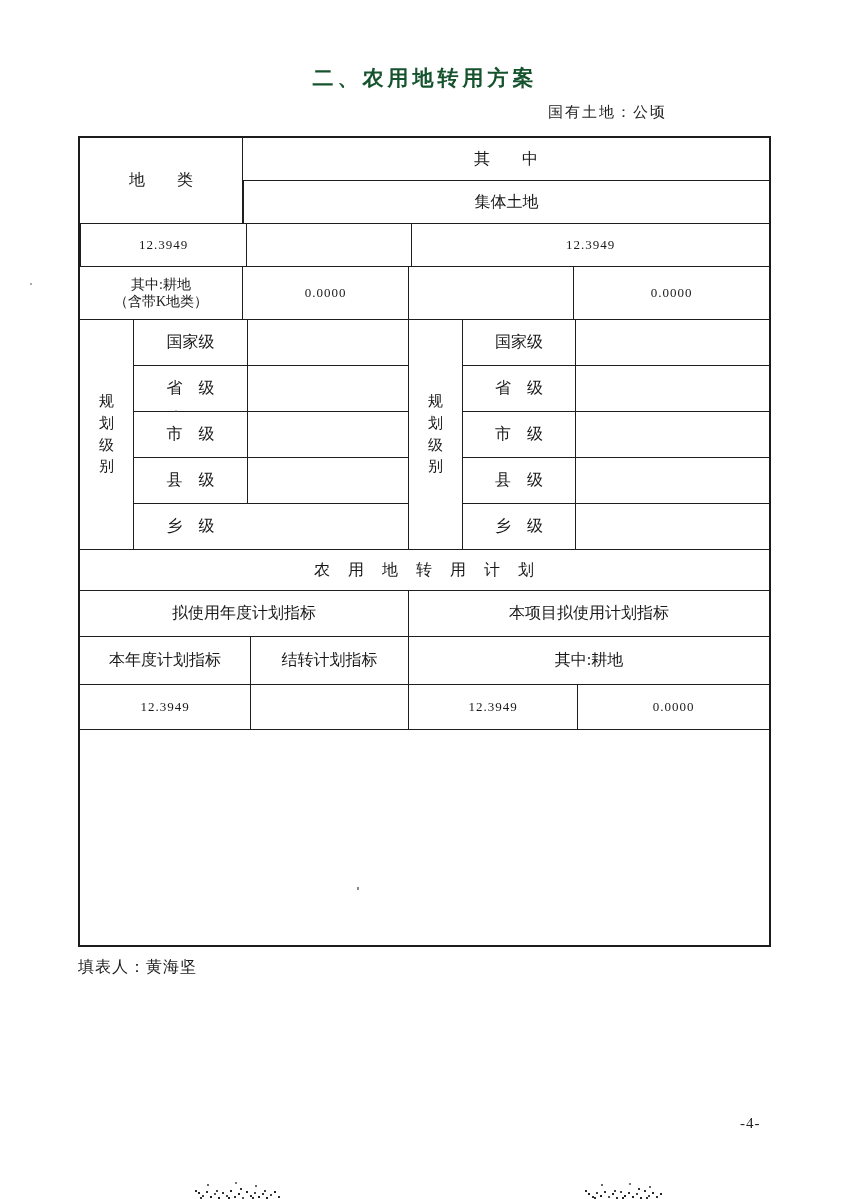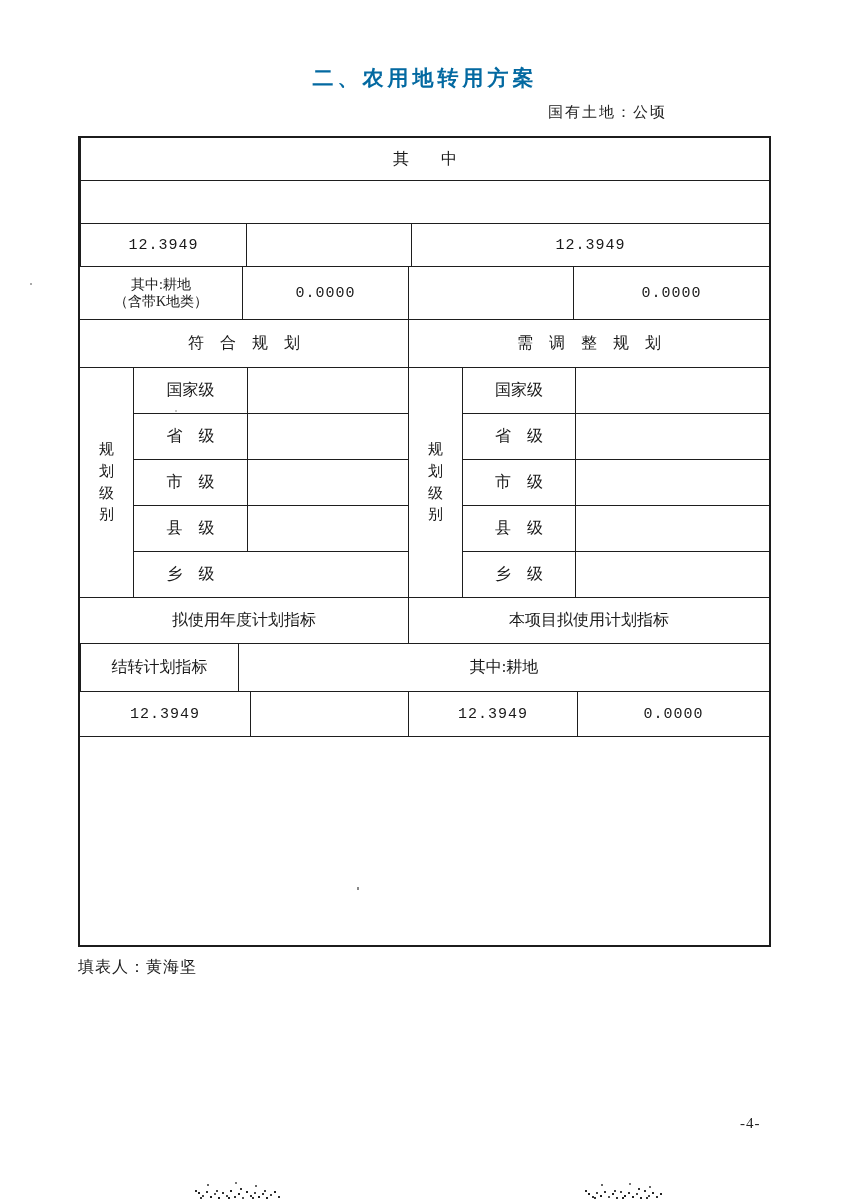--- a/index.html
+++ b/index.html
@@ -3,42 +3,42 @@
 <meta charset="utf-8">
 <style>
   html,body{margin:0;padding:0;}
   body{
     width:850px;height:1199px;position:relative;background:#ffffff;
     font-family:"Liberation Serif","DejaVu Serif",serif;color:#1b1b1b;
     overflow:hidden;
   }
   .title{
     position:absolute;left:0;top:64px;width:850px;text-align:center;
-    font-size:21px;font-weight:600;letter-spacing:4px;color:#0369a1;
+    font-size:21px;font-weight:600;letter-spacing:4px;color:#14532d;
   }
   .unit{
     position:absolute;left:548px;top:103px;width:200px;
     font-size:15px;letter-spacing:2px;color:#222;
   }
   .sheet{
     position:absolute;left:78px;top:136px;width:693px;height:811px;
     border:2px solid #1c1c1c;box-sizing:border-box;background:#fff;
     display:flex;flex-direction:column;
   }
   .band{display:flex;border-top:1px solid #1e1e1e;box-sizing:border-box;flex:0 0 auto;}
   .band.nt{border-top:none;}
   .c{
     border-left:1px solid #1e1e1e;box-sizing:border-box;
     display:flex;align-items:center;justify-content:center;
     font-size:16px;color:#191919;text-align:center;
   }
   .c.fc{border-left:none;}
   .stack{flex-direction:column;align-items:stretch;padding:0;}
   .hrow{display:flex;border-top:1px solid #1e1e1e;box-sizing:border-box;flex:1 1 auto;}
-  .num{font-size:15px;letter-spacing:1px;font-family:Liberation Mono, monospace;}
+  .num{font-size:13px;letter-spacing:1px;}
   .small2{font-size:14px;line-height:1.25;}
   .vlabel{
     width:1em;line-height:1.45;font-size:15px;word-break:break-all;
     text-align:center;margin:12px auto;
   }
   .secttl{font-size:16px;letter-spacing:1px;}
   .footer-line{
     position:absolute;left:78px;top:957px;font-size:16px;letter-spacing:1px;color:#1a1a1a;
   }
   .pagenum{
@@ -62,23 +62,25 @@
 </style>
 </head>
 <body>
 
 <div class="title">二、农用地转用方案</div>
 <div class="unit">国有土地：公顷</div>
 
 <div class="sheet">
 
   <div class="band nt" style="height:85px">
+    <div class="c fc" style="width:162px">地　　类</div>
     <div class="c stack" style="flex:1">
       <div class="c fc" style="height:42px;border-left:none">其　　中</div>
       <div class="hrow">
+        <div class="c" style="flex:1">集体土地</div>
       </div>
     </div>
   </div>
 
   <div class="band" style="height:43px">
     <div class="c num" style="width:166px">12.3949</div>
     <div class="c num" style="width:165px"></div>
     <div class="c num" style="flex:1">12.3949</div>
   </div>
 
@@ -86,24 +88,20 @@
     <div class="c fc stack small2" style="width:162px;justify-content:center">
       <div style="text-align:center">其中:耕地</div>
       <div style="text-align:center">（含带K地类）</div>
     </div>
     <div class="c num" style="width:166px">0.0000</div>
     <div class="c num" style="width:165px"></div>
     <div class="c num" style="flex:1">0.0000</div>
   </div>
 
 
-  <div class="band" style="height:48px">
-    <div class="c fc" style="width:328px">符　合　规　划</div>
-    <div class="c" style="flex:1">需　调　整　规　划</div>
-  </div>
 
   <div class="band" style="height:230px">
 
     <div class="c fc stack" style="width:328px">
       <div class="hrow" style="border-top:none;height:230px">
         <div class="c fc" style="width:53px">
           <div class="vlabel">规划级别</div>
         </div>
         <div class="c stack" style="flex:1">
           <div class="hrow" style="border-top:none">
@@ -153,27 +151,31 @@
           </div>
           <div class="hrow">
             <div class="c fc" style="width:112px">乡　级</div>
             <div class="c" style="flex:1"></div>
           </div>
         </div>
       </div>
     </div>
   </div>
 
+  <div class="band" style="height:41px">
+    <div class="c fc secttl" style="flex:1">农　用　地　转　用　计　划</div>
+  </div>
 
   <div class="band" style="height:46px">
     <div class="c fc" style="width:328px">拟使用年度计划指标</div>
     <div class="c" style="flex:1">本项目拟使用计划指标</div>
   </div>
 
   <div class="band" style="height:48px">
+    <div class="c fc" style="width:170px">本年度计划指标</div>
     <div class="c" style="width:158px">结转计划指标</div>
     <div class="c" style="flex:1">其中:耕地</div>
   </div>
 
   <div class="band" style="height:45px">
     <div class="c fc num" style="width:170px">12.3949</div>
     <div class="c num" style="width:158px"></div>
     <div class="c num" style="width:169px">12.3949</div>
     <div class="c num" style="flex:1">0.0000</div>
   </div>

